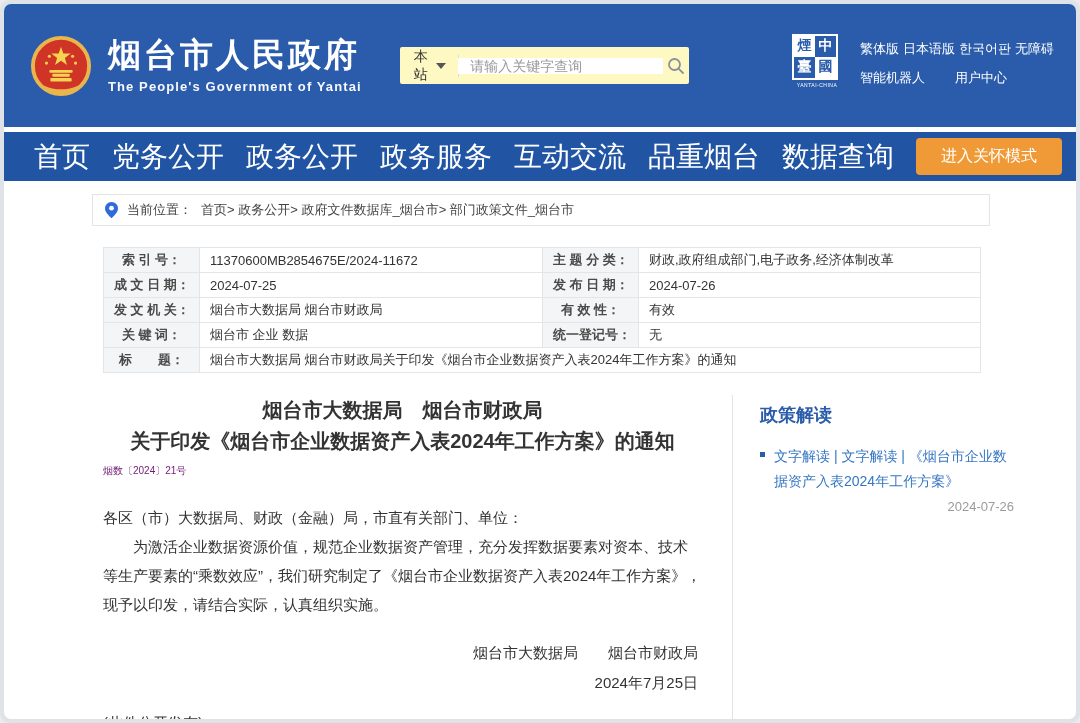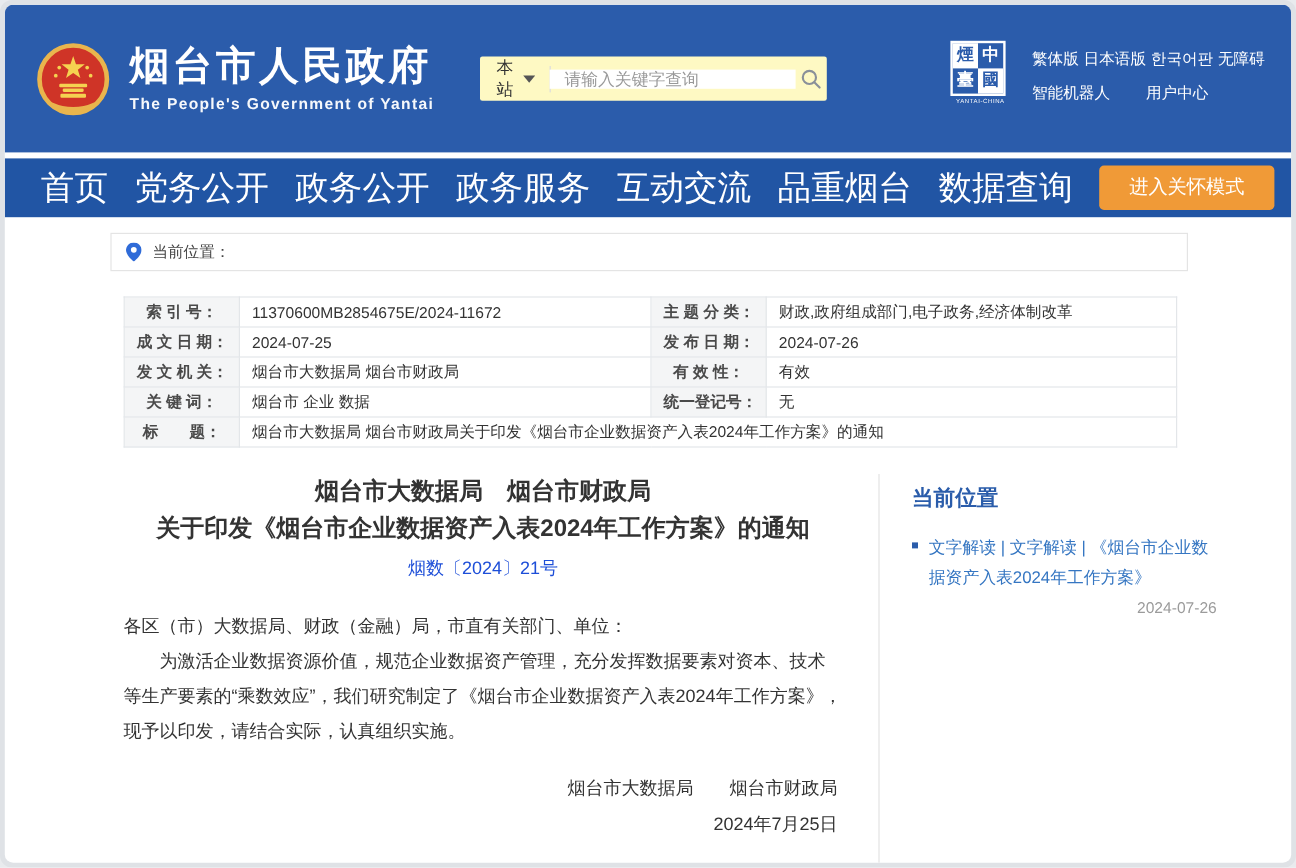--- a/index.html
+++ b/index.html
@@ -49,21 +49,21 @@
   .meta-table { margin:21px 0 0 99px; border-collapse:collapse; table-layout:fixed; width:877px; }
   .meta-table th, .meta-table td { border:1px solid #e3e6e9; height:25px; font-size:13px; padding:0 10px; text-align:left; }
   .meta-table th { background:#f4f5f6; color:#4a4a4a; font-weight:bold; width:96px; white-space:nowrap; text-align:center; }
   .meta-table td { color:#333; background:#fff; }
   .col-v1 { width:343px; } .col-v2 { width:342px; }
 
   
   .doc-area { display:flex; margin:22px 0 0 99px; flex:1; min-height:0; }
   .doc-main { width:629px; flex-shrink:0; padding-right:30px; }
   .doc-title { text-align:center; font-size:20px; font-weight:bold; color:#333; line-height:1.55; }
-  .doc-number { text-align:center; font-size:15px; color:#1d4ed8; margin-top:7px; }
+  .doc-number { text-align:left; font-size:10px; color:#701a75; margin-top:7px; }
   .doc-body { margin-top:26px; font-size:15px; color:#333; line-height:1.93; }
   .doc-body p.indent { text-indent:2em; }
   .doc-sign { margin-top:18px; text-align:right; font-size:15px; color:#333; padding-right:4px; line-height:2.0; }
   .doc-note { margin-top:16px; font-size:15px; color:#333; }
 
   .sidebar { border-left:1px solid #e3e3e3; padding:8px 0 0 27px; width:276px; }
   .sb-heading { font-size:18px; font-weight:bold; color:#2a5caa; }
   .sb-item { margin-top:17px; display:flex; gap:9px; }
   .sb-bullet { width:5px; height:5px; background:#2a5caa; margin-top:8px; flex-shrink:0; }
   .sb-link { font-size:14px; color:#3576c2; line-height:1.75; cursor:pointer; text-decoration:none; display:block; width:240px; }
@@ -148,20 +148,21 @@
       </div>
       <button class="care-btn">进入关怀模式</button>
     </div>
 
     <div class="breadcrumb-bar">
       <svg class="pin-icon" viewBox="0 0 13 16">
         <path d="M6.5 0 C2.9 0 0 2.9 0 6.4 C0 11 6.5 16 6.5 16 S13 11 13 6.4 C13 2.9 10.1 0 6.5 0 Z" fill="#2f6bd8"></path>
         <circle cx="6.5" cy="6.2" r="2.4" fill="#fff"></circle>
       </svg>
       <span class="crumb-label">当前位置：</span>
+      <span class="crumb-path">首页&gt; 政务公开&gt; 政府文件数据库_烟台市&gt; 部门政策文件_烟台市</span>
     </div>
 
     <table class="meta-table">
       <tbody>
         <tr>
           <th>索 引 号：</th>
           <td class="col-v1">11370600MB2854675E/2024-11672</td>
           <th>主 题 分 类：</th>
           <td class="col-v2">财政,政府组成部门,电子政务,经济体制改革</td>
         </tr>
@@ -202,21 +203,21 @@
           <p class="indent">为激活企业数据资源价值，规范企业数据资产管理，充分发挥数据要素对资本、技术等生产要素的“乘数效应”，我们研究制定了《烟台市企业数据资产入表2024年工作方案》，现予以印发，请结合实际，认真组织实施。</p>
         </div>
         <div class="doc-sign">
           <div>烟台市大数据局　　烟台市财政局</div>
           <div>2024年7月25日</div>
         </div>
         <div class="doc-note">(此件公开发布)</div>
       </div>
 
       <div class="sidebar">
-        <div class="sb-heading">当前位置</div>
+        <div class="sb-heading">政策解读</div>
         <div class="sb-item">
           <span class="sb-bullet"></span>
           <a class="sb-link">文字解读 | 文字解读 | 《烟台市企业数据资产入表2024年工作方案》</a>
         </div>
         <div class="sb-date">2024-07-26</div>
       </div>
     </div>
 
   </div>
 </div>

